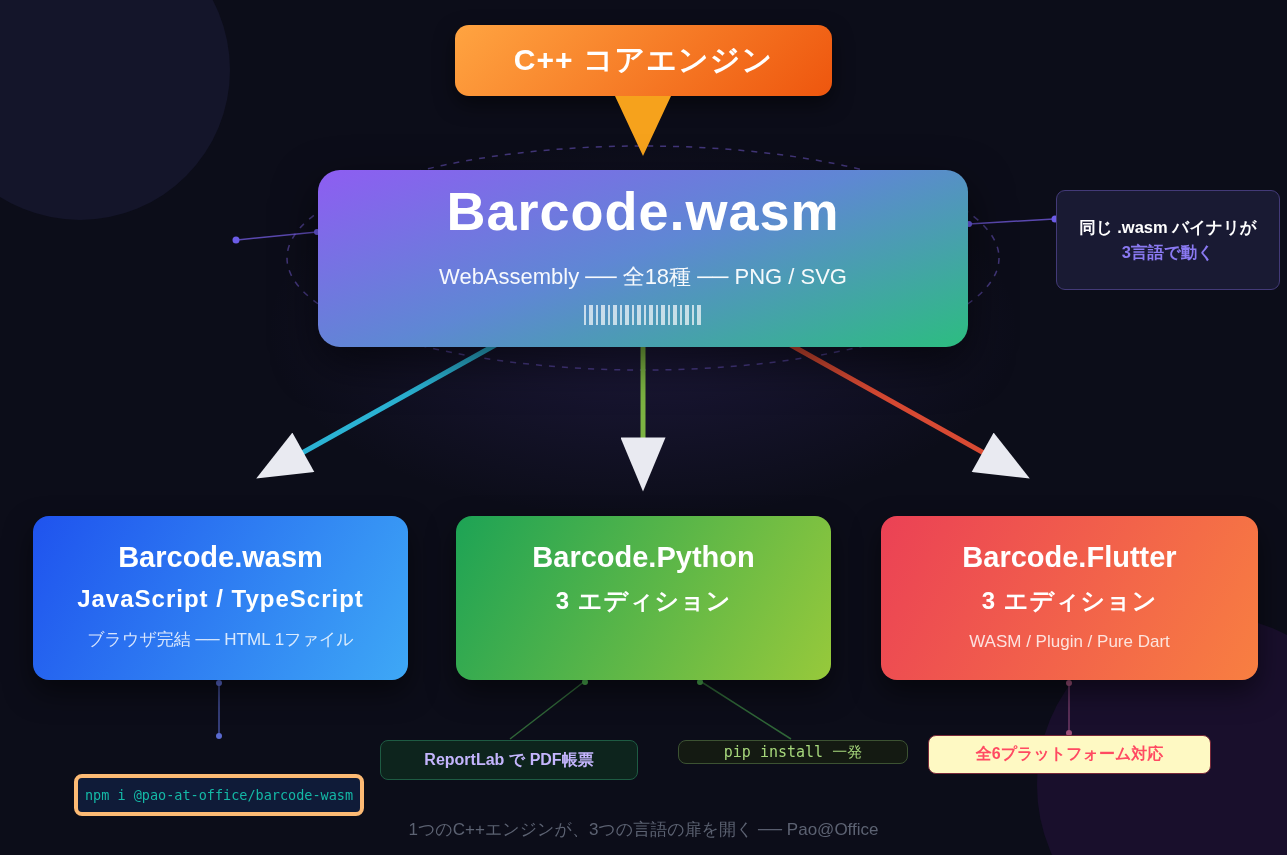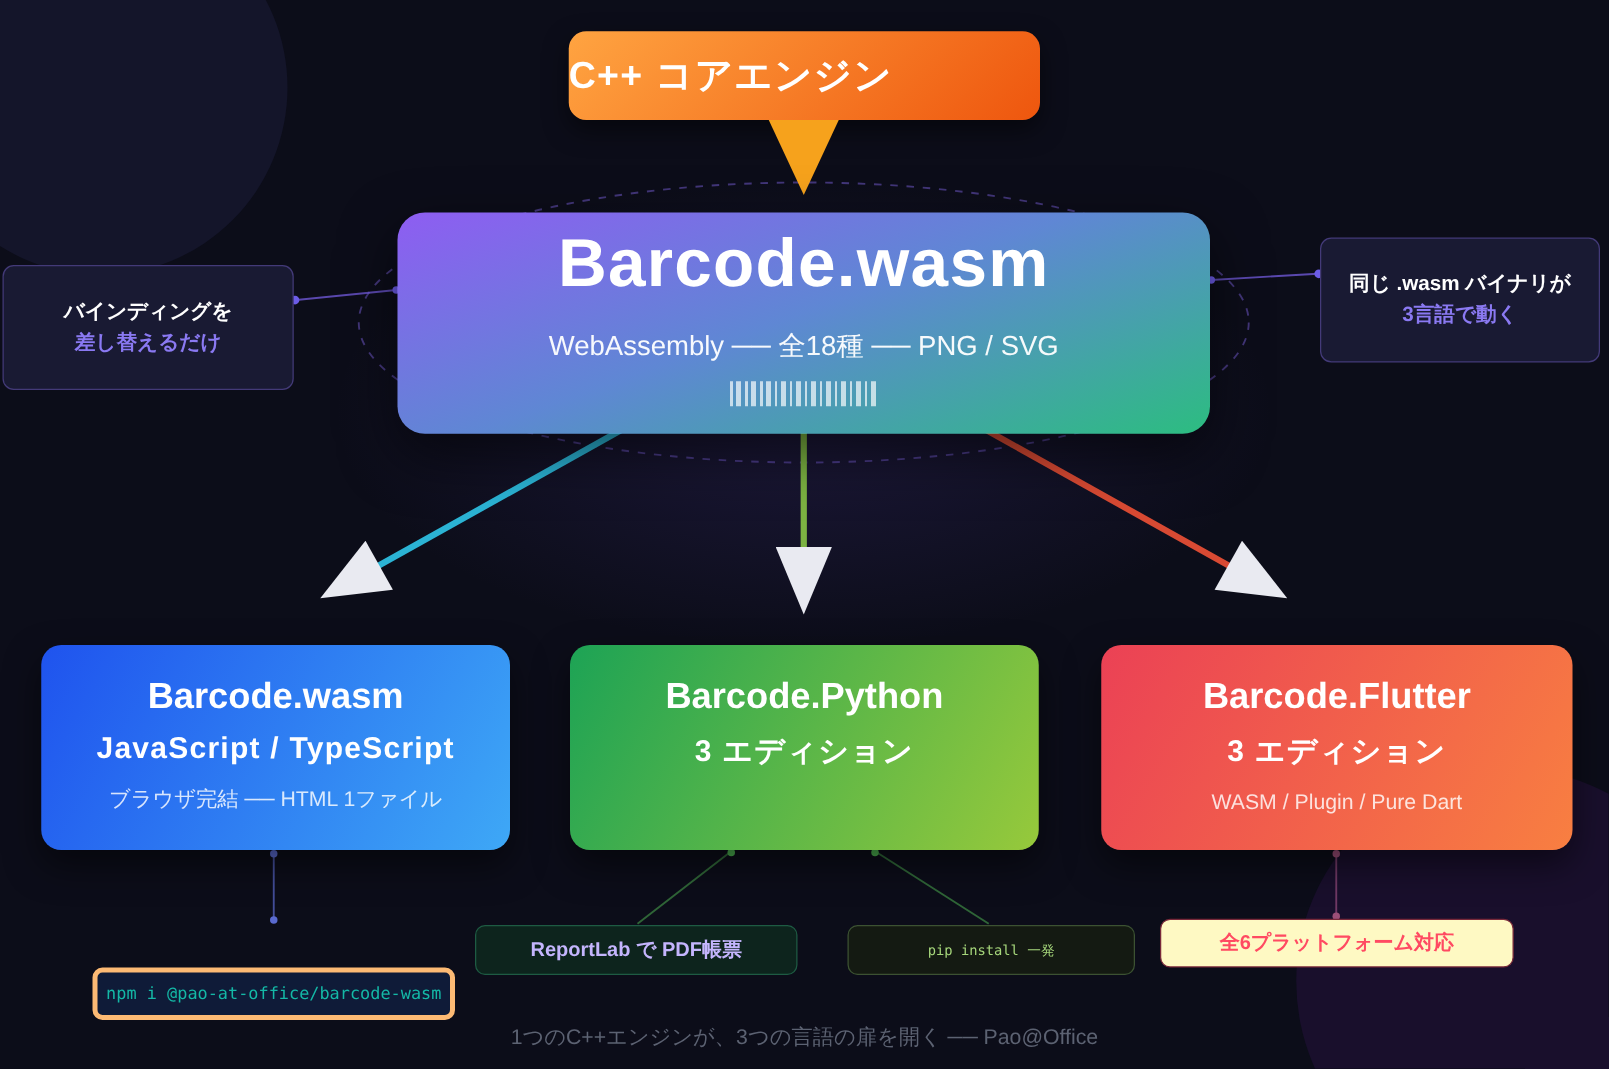--- a/index.html
+++ b/index.html
@@ -17,21 +17,21 @@
     position:absolute; left:263px; top:140px; width:760px; height:380px; z-index:0;
     background:radial-gradient(ellipse at center, rgba(86,64,175,0.22) 0%, rgba(86,64,175,0.0) 70%);
     border-radius:50%;
   }
   
   .connectors { position:absolute; inset:0; z-index:1; pointer-events:none; }
   
   .top-box {
     position:absolute; left:455px; top:25px; width:377px; height:71px; z-index:2;
     border-radius:14px; background:linear-gradient(135deg,#ffa441 0%,#ee560e 100%);
-    display:flex; align-items:center; 
+    display:flex; align-items:center; justify-content:center;
     color:#fff; font-size:30px; font-weight:800; letter-spacing:1px;
     box-shadow:0 8px 20px rgba(0,0,0,.5);
   }
   .top-triangle {
     position:absolute; left:615px; top:96px; z-index:2; width:0; height:0;
     border-left:28px solid transparent; border-right:28px solid transparent;
     border-top:60px solid #f6a21c;
   }
   
   .core-card {
@@ -78,23 +78,23 @@
     left:74px; top:774px; width:290px; height:42px;
     background:#0f1b38; border:4px solid #fdba74; color:#14b8a6;
     font-family:"DejaVu Sans Mono","Liberation Mono",monospace; font-size:13.5px;
   }
   .pill-rl {
     left:380px; top:740px; width:258px; height:40px;
     background:#0d241d; border:1px solid #1e5b43; color:#c4b5fd;
     font-weight:700; font-size:16px;
   }
   .pill-pip {
-    left:678px; top:740px; width:230px; height:40px;
+    left:678px; top:740px; width:230px; height:24px;
     background:#141a12; border:1px solid #3c5232; color:#a6d77b;
-    font-family:"DejaVu Sans Mono","Liberation Mono",monospace; font-size:11px;
+    font-family:"DejaVu Sans Mono","Liberation Mono",monospace; font-size:15px;
   }
   .pill-fl {
     left:928px; top:735px; width:283px; height:39px;
     background:#fef9c3; border:1px solid #79293a; color:#ff4a62;
     font-weight:700; font-size:16px;
   }
   
   .footer {
     position:absolute; left:0; right:0; top:818px; z-index:2;
     text-align:center; color:#5c6272; font-size:17px;
@@ -144,24 +144,20 @@
     <span>C++ コアエンジン</span>
   </div>
   <div class="top-triangle"></div>
 
   <div class="core-card">
     <div class="core-title">Barcode.wasm</div>
     <div class="core-sub">WebAssembly ── 全18種 ── PNG / SVG</div>
     <div class="barcode"></div>
   </div>
 
-  <div class="note note-left">
-    <div class="l1">バインディングを</div>
-    <div class="l2">差し替えるだけ</div>
-  </div>
   <div class="note note-right">
     <div class="l1">同じ .wasm バイナリが</div>
     <div class="l2">3言語で動く</div>
   </div>
 
   <div class="card card-js">
     <div class="title">Barcode.wasm</div>
     <div class="sub">JavaScript / TypeScript</div>
     <div class="detail">ブラウザ完結 ── HTML 1ファイル</div>
   </div>

